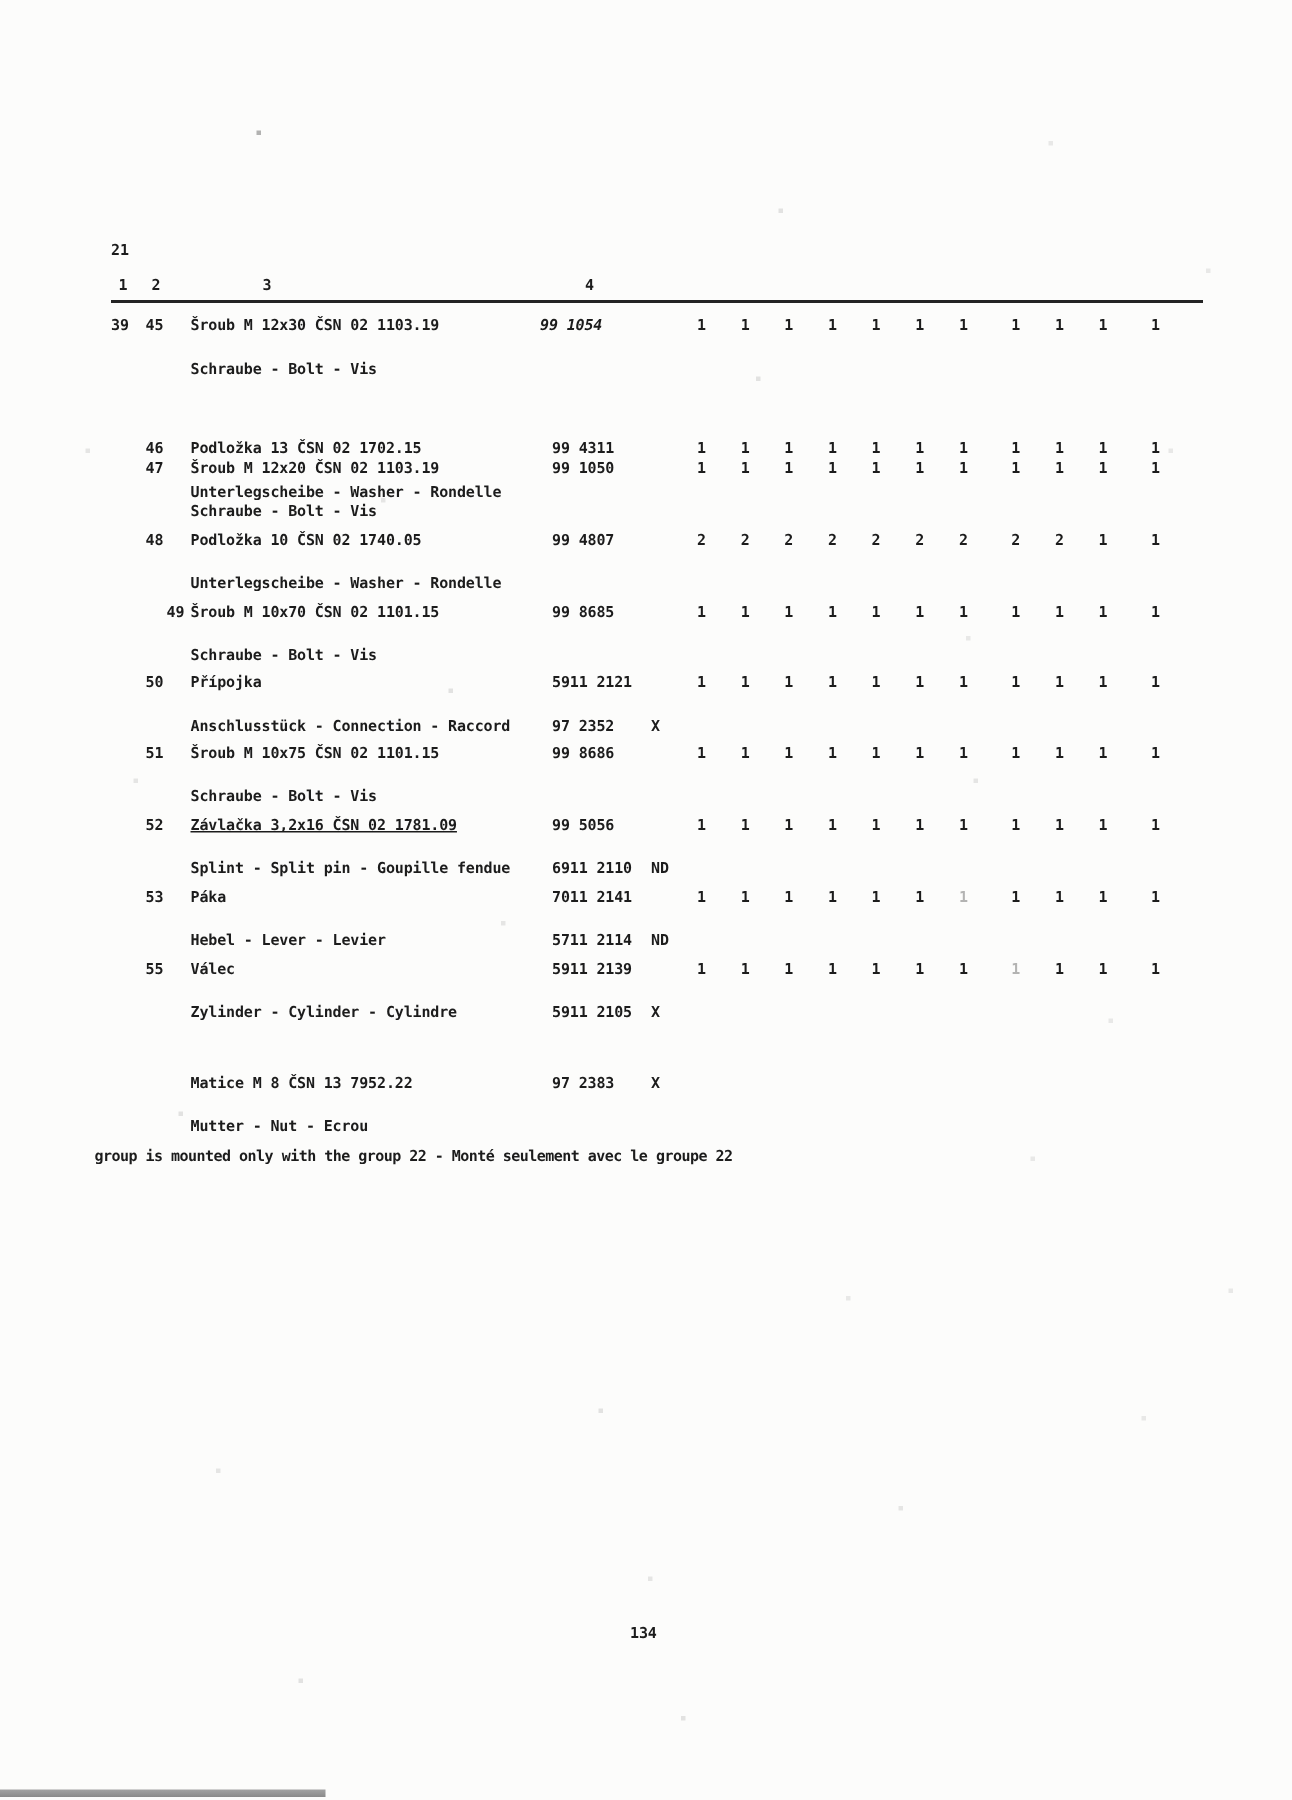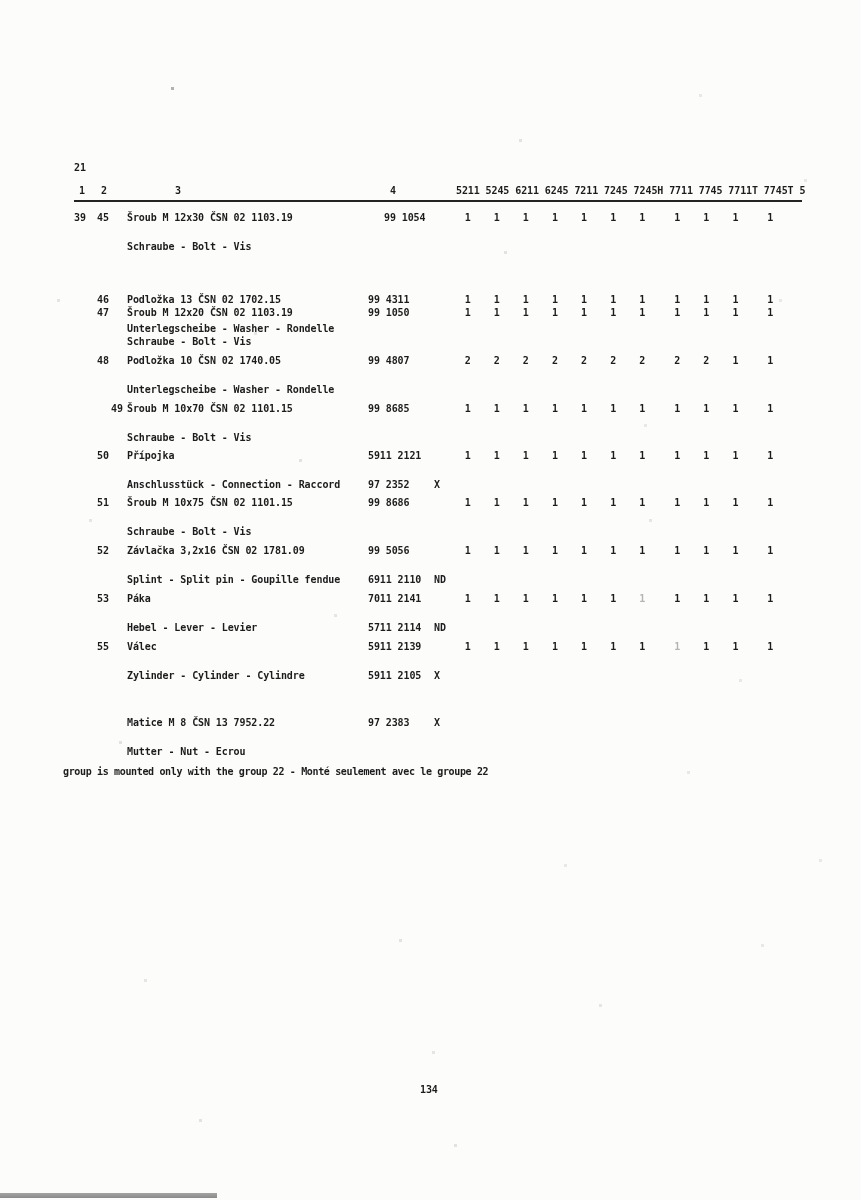--- a/index.html
+++ b/index.html
@@ -73,30 +73,29 @@
 <body>
 
 <div class="page">
 
   <span class="t" style="left:74px;top:161px;">21</span>
 
   <span class="t" style="left:79px;top:184px;">1</span>
   <span class="t" style="left:101px;top:184px;">2</span>
   <span class="t" style="left:175px;top:184px;">3</span>
   <span class="t" style="left:390px;top:184px;">4</span>
-  <span class="t" style="left:456px;top:184px;">5211 5245 6211 6245 7211 7245 7245H 7711 7745 7711T 7745T 5</span>
 
   <div class="rule"></div>
 
   <div id="rows">
       <div class="row" style="top: 211px;">
         <span class="t" style="left: 74px;">39</span>
         <span class="t" style="left: 97px;">45</span>
         <span class="t" style="left: 127px;">Šroub M 12x30 ČSN 02 1103.19</span>
-        <span class="t" style="left: 384px;">99 1054</span>
+        <span class="t" style="left: 360px; font-style: italic;">99 1054</span>
         <span class="t l2" style="left: 127px;">Schraube - Bolt - Vis</span>
         <span class="t qty " style="left: 467.64px;">1</span>
         <span class="t qty " style="left: 496.74px;">1</span>
         <span class="t qty " style="left: 525.84px;">1</span>
         <span class="t qty " style="left: 554.94px;">1</span>
         <span class="t qty " style="left: 584.04px;">1</span>
         <span class="t qty " style="left: 613.14px;">1</span>
         <span class="t qty " style="left: 642.24px;">1</span>
         <span class="t qty " style="left: 677.16px;">1</span>
         <span class="t qty " style="left: 706.26px;">1</span>
@@ -202,21 +201,21 @@
         <span class="t qty " style="left: 584.04px;">1</span>
         <span class="t qty " style="left: 613.14px;">1</span>
         <span class="t qty " style="left: 642.24px;">1</span>
         <span class="t qty " style="left: 677.16px;">1</span>
         <span class="t qty " style="left: 706.26px;">1</span>
         <span class="t qty " style="left: 735.36px;">1</span>
         <span class="t qty " style="left: 770.28px;">1</span>
       </div>
       <div class="row" style="top: 544px;">
         <span class="t" style="left: 97px;">52</span>
-        <span class="t" style="left: 127px;">Závlačka 3,2x16 ČSN 02 1781.09</span>
+        <span class="t" style="left: 127px; text-decoration: underline;">Závlačka 3,2x16 ČSN 02 1781.09</span>
         <span class="t" style="left: 368px;">99 5056</span>
         <span class="t l2" style="left: 127px;">Splint - Split pin - Goupille fendue</span>
         <span class="t l2" style="left: 368px;">6911 2110</span>
         <span class="t l2" style="left: 434px;">ND</span>
         <span class="t qty " style="left: 467.64px;">1</span>
         <span class="t qty " style="left: 496.74px;">1</span>
         <span class="t qty " style="left: 525.84px;">1</span>
         <span class="t qty " style="left: 554.94px;">1</span>
         <span class="t qty " style="left: 584.04px;">1</span>
         <span class="t qty " style="left: 613.14px;">1</span>

